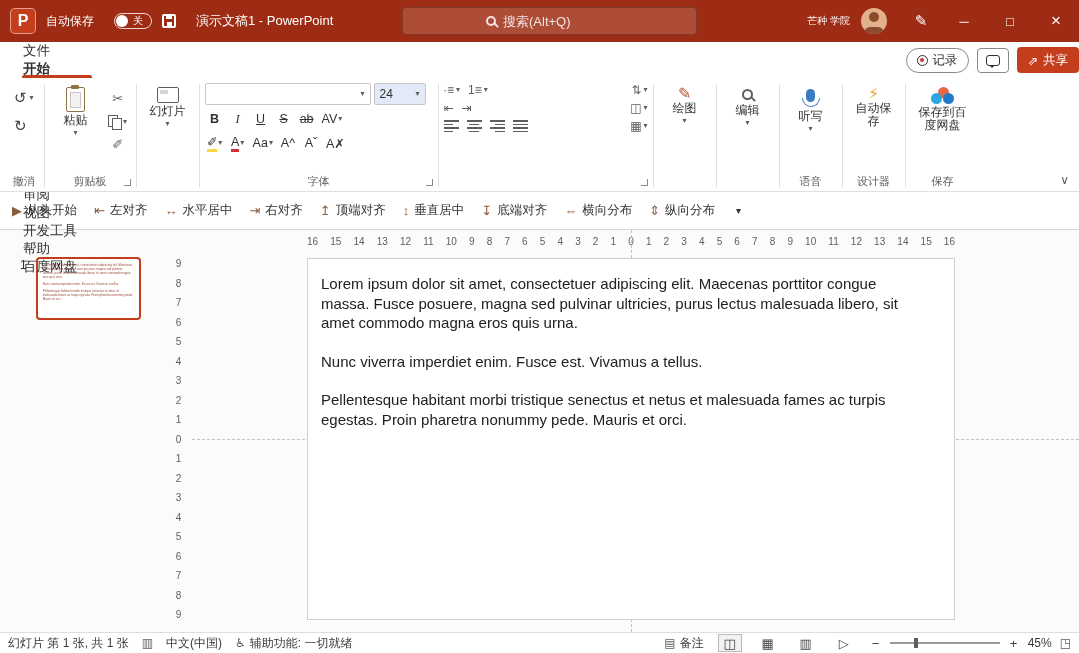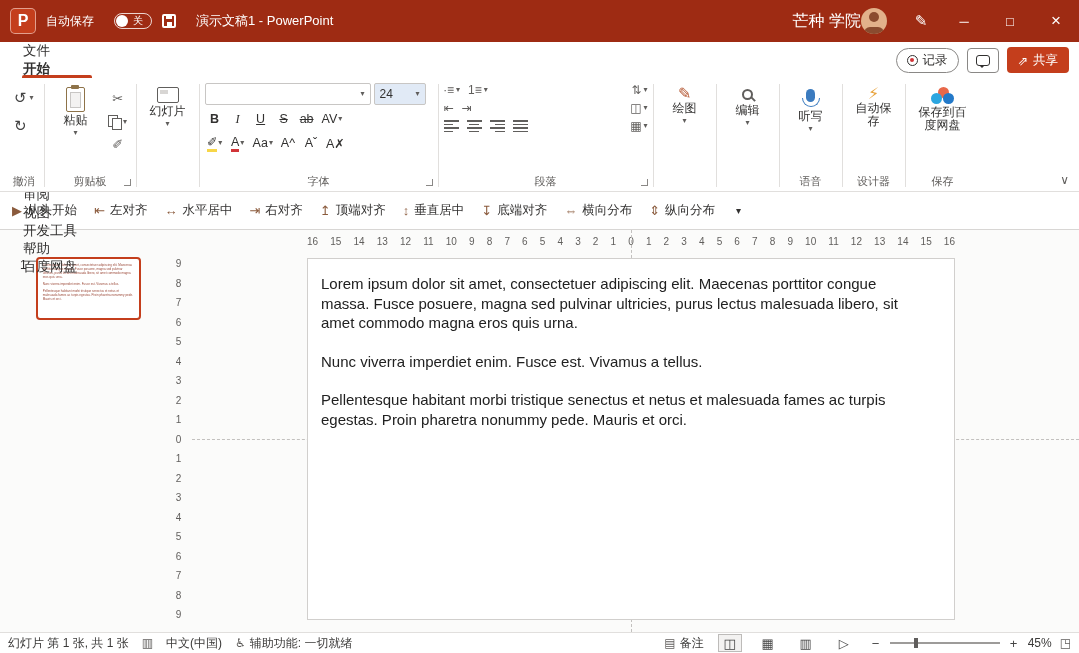--- a/index.html
+++ b/index.html
@@ -19,35 +19,35 @@
   .floppy::before { content:""; position:absolute; top:0; left:2px; width:6px; height:3px; background:#fff; }
   .floppy::after { content:""; position:absolute; bottom:0; left:3px; width:5px; height:4px; background:#fff; }
   .doc-title { margin-left:10px; font-size:13px; color:#fff; white-space:nowrap; }
   .search { position:absolute; left:402px; top:7px; width:295px; height:28px; border-radius:4px;
     background:rgba(255,255,255,.16); border:1px solid rgba(0,0,0,.25); display:flex; align-items:center; justify-content:center; gap:7px; }
   .search-ic { width:10px; height:10px; border:2px solid rgba(255,255,255,.85); border-radius:50%; position:relative; flex:none; }
   .search-ic::after { content:""; position:absolute; width:6px; height:2px; background:rgba(255,255,255,.85); transform:rotate(45deg); right:-5px; bottom:-2px; }
   .search input { background:transparent; border:none; outline:none; color:rgba(255,255,255,.95); font-size:13px; width:110px; font-family:inherit; }
   .search input::placeholder { color:rgba(255,255,255,.85); }
   .tb-right { margin-left:auto; display:flex; align-items:center; }
-  .user-chip { display:flex; align-items:center; gap:0; margin-right:14px; font-size:16px; }
+  .user-chip { display:flex; align-items:center; gap:11px; margin-right:14px; font-size:10px; }
   .avatar { width:26px; height:26px; border-radius:50%; background:#E2B18A; position:relative; overflow:hidden; }
   .avatar::before { content:""; position:absolute; top:4px; left:8px; width:10px; height:10px; border-radius:50%; background:#8A4B2F; }
   .avatar::after { content:""; position:absolute; bottom:-5px; left:3px; width:20px; height:12px; border-radius:10px; background:#8A4B2F; }
   .pen-tb { font-size:15px; color:#fff; width:40px; height:42px; display:flex; align-items:center; justify-content:center; }
   .winbtn { width:46px; height:42px; display:flex; align-items:center; justify-content:center; color:#fff; font-size:13px; }
   .winbtn.close { font-size:17px; }
 
   
   .tabrow { height:36px; display:flex; align-items:stretch; background:#fff; padding-left:14px; }
   .tabs { display:flex;flex-direction:column; }
   .tab { padding:0 9px; display:flex; align-items:center; font-size:13.5px; position:relative; cursor:default; white-space:nowrap; }
   .tab.active { font-weight:bold; }
   .tab.active::after { content:""; position:absolute; left:8px; right:8px; bottom:0; height:3px; background:#C43E1C; border-radius:2px 2px 0 0; }
-  .tabrow-right { margin-left:auto; display:flex; align-items:center; gap:8px; padding-right:10px; }
+  .tabrow-right { margin-left:auto; display:flex; align-items:center; gap:8px; }
   .record-btn { display:flex; align-items:center; gap:5px; border:1px solid #8a8886; border-radius:13px; height:25px; padding:0 10px; font-size:12.5px; background:#fff; }
   .record-ic { width:11px; height:11px; border:1.5px solid #323130; border-radius:50%; position:relative; }
   .record-ic::after { content:""; position:absolute; top:2px; left:2px; width:4px; height:4px; border-radius:50%; background:#D13438; }
   .comment-btn { width:32px; height:25px; border:1px solid #8a8886; border-radius:4px; display:flex; align-items:center; justify-content:center; background:#fff; }
   .bubble { width:14px; height:11px; border:1.5px solid #323130; border-radius:3px; position:relative; }
   .bubble::after { content:""; position:absolute; left:2px; bottom:-6px; border:3px solid transparent; border-top-color:#323130; }
   .share-btn { display:flex; align-items:center; gap:5px; background:#C43E1C; color:#fff; border-radius:4px; height:26px; padding:0 11px; font-size:12.5px; }
 
   
   .ribbon { height:114px; background:#fff; border-bottom:1px solid #e1dfdd; display:flex; padding:2px 4px 0 6px; position:relative; }
@@ -145,20 +145,24 @@
     <span>自动保存</span>
     <span class="toggle">
       <span class="knob"></span>
       <span class="tstate">关</span>
     </span>
   </div>
   <div class="tb-btn">
     <span class="floppy"></span>
   </div>
   <div class="doc-title">演示文稿1 - PowerPoint</div>
+  <div class="search">
+    <span class="search-ic"></span>
+    <input type="text" placeholder="搜索(Alt+Q)" style="">
+  </div>
   <div class="tb-right">
     <div class="user-chip">
       <span>芒种 学院</span>
       <span class="avatar"></span>
     </div>
     <div class="pen-tb">
       <span>✎</span>
     </div>
     <div class="winbtn">─</div>
     <div class="winbtn">□</div>
@@ -380,21 +384,20 @@
               <i></i>
               <i></i>
             </span>
           <div class="picon ml">
             <span>▦</span>
             <span class="dd">▾</span>
           </div>
         </div>
       </div>
     </div>
-    <div class="glabel">段落</div>
     <span class="launcher"></span>
   </div>
 
   <div class="rsep"></div>
 
   <div class="rgroup">
     <div class="rcontent">
       <div class="bigbtn">
         <span class="pen-red">✎</span>
         <span class="blabel">绘图</span>

